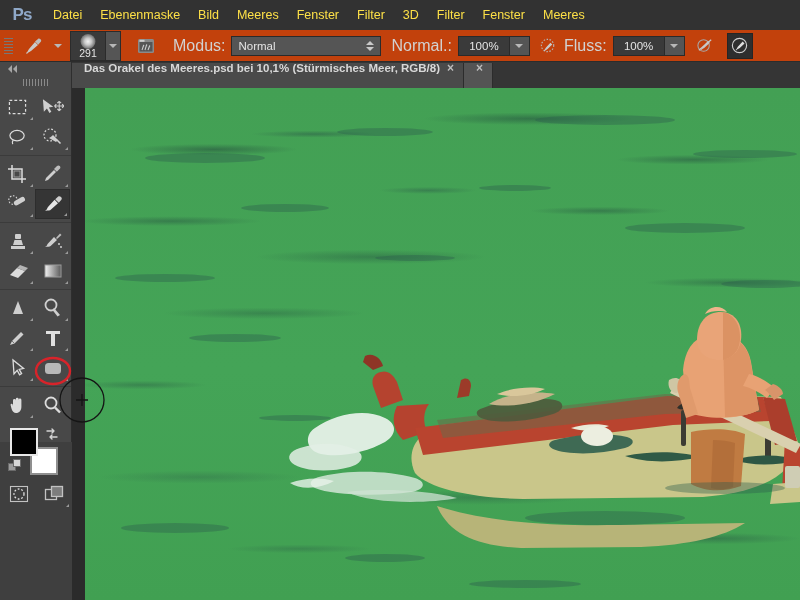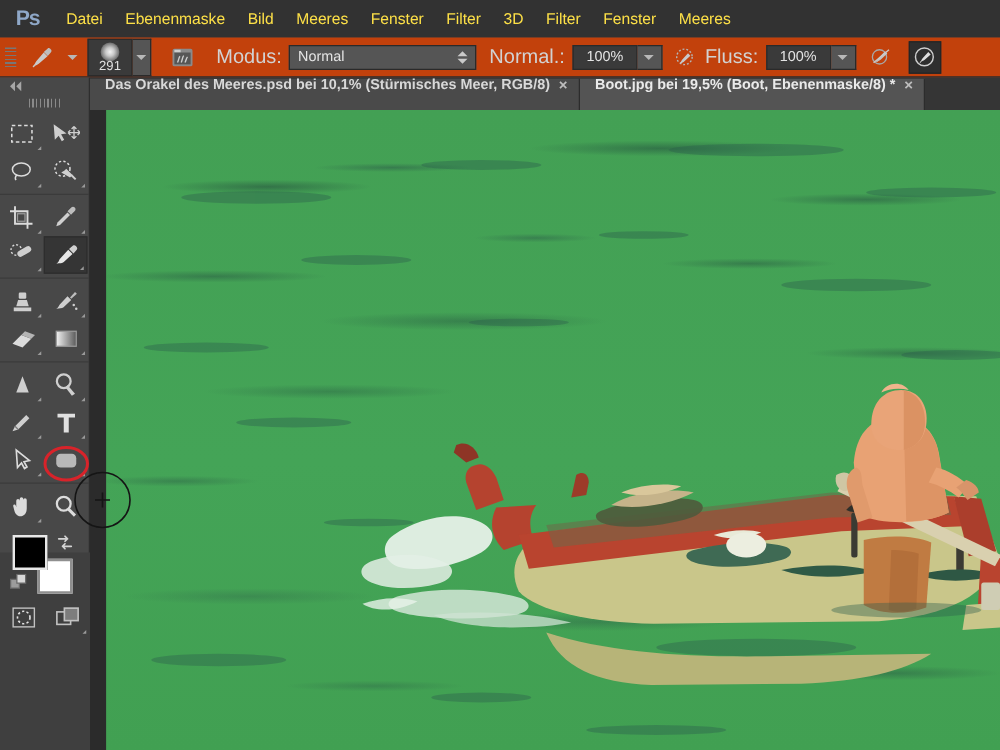--- a/index.html
+++ b/index.html
@@ -270,21 +270,20 @@
       </svg>
     </div>
   </div>
 
   <div class="tabbar">
     <div class="tab">
       <span>Das Orakel des Meeres.psd bei 10,1%  (Stürmisches Meer, RGB/8)</span>
       <span class="x">×</span>
     </div>
     <div class="tab active">
-      <span>Boot.jpg bei 19,5%  (Boot, Ebenenmaske/8) *</span>
       <span class="x">×</span>
     </div>
   </div>
 
   <div class="toolbar">
 
     <div class="tb-collapse">
       <svg width="14" height="10" viewBox="0 0 14 10">
         <path d="M6 1L2 5l4 4z" fill="#a6a6a6"></path>
           <path d="M11 1L7 5l4 4z" fill="#a6a6a6"></path>

